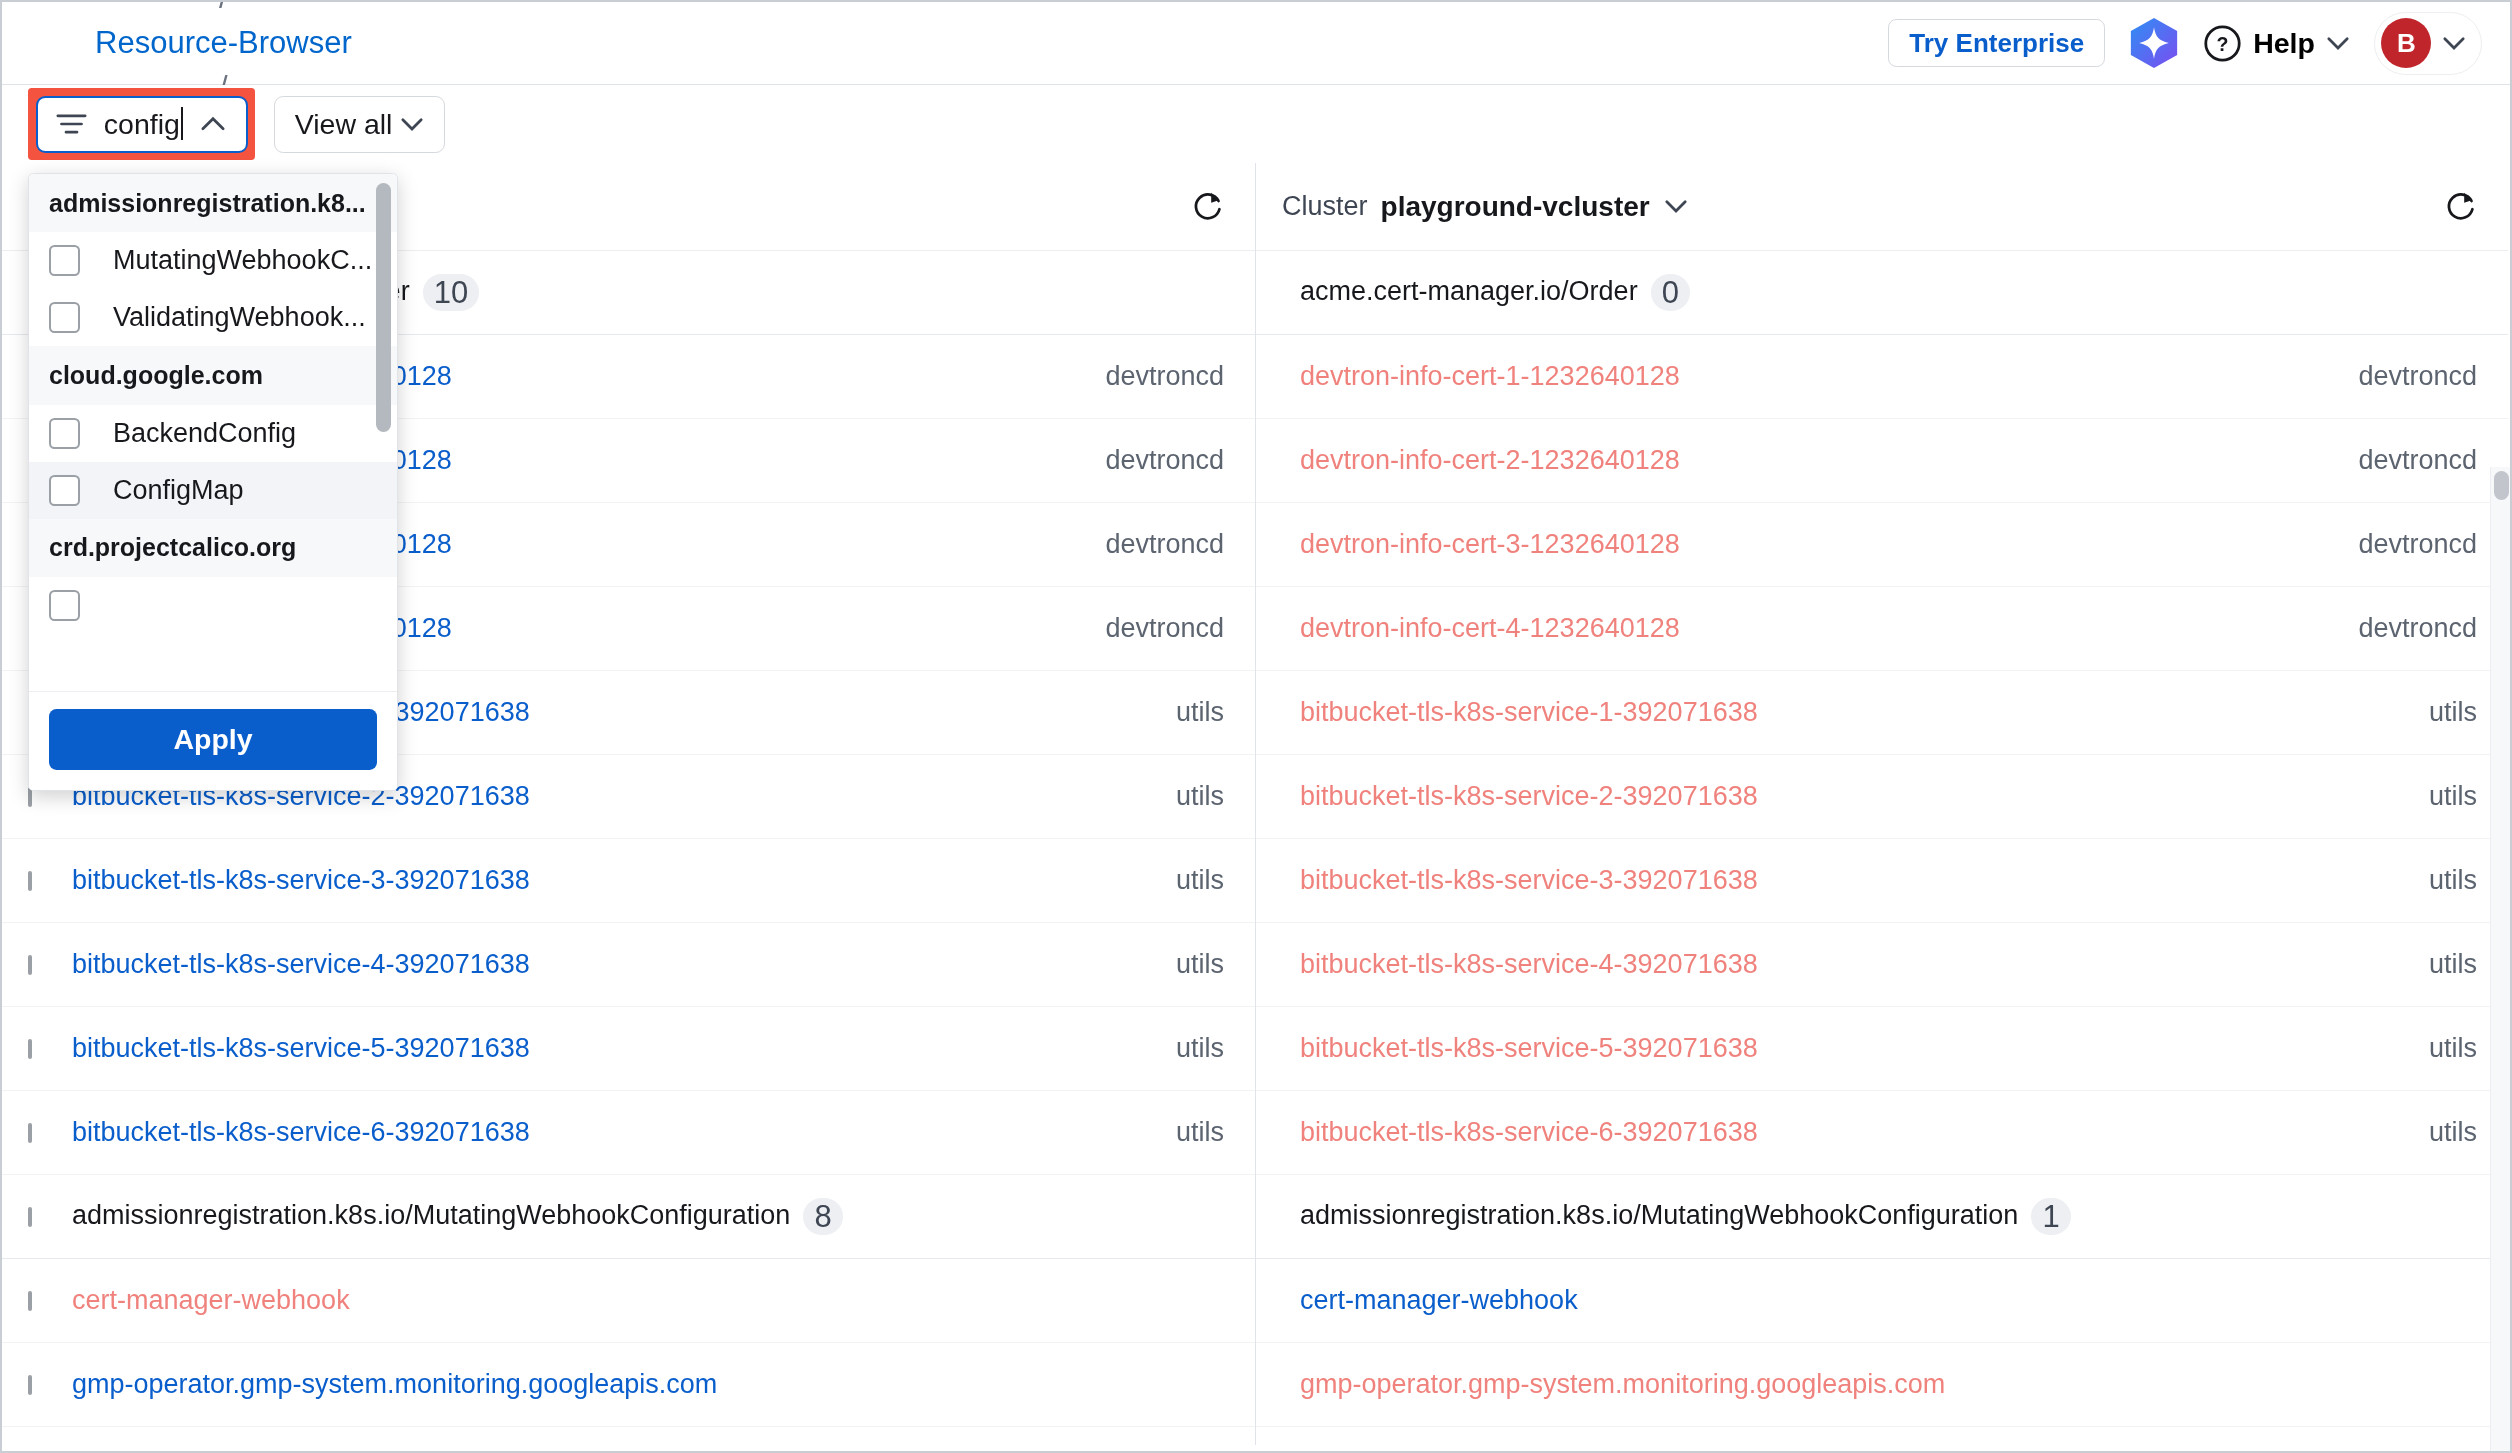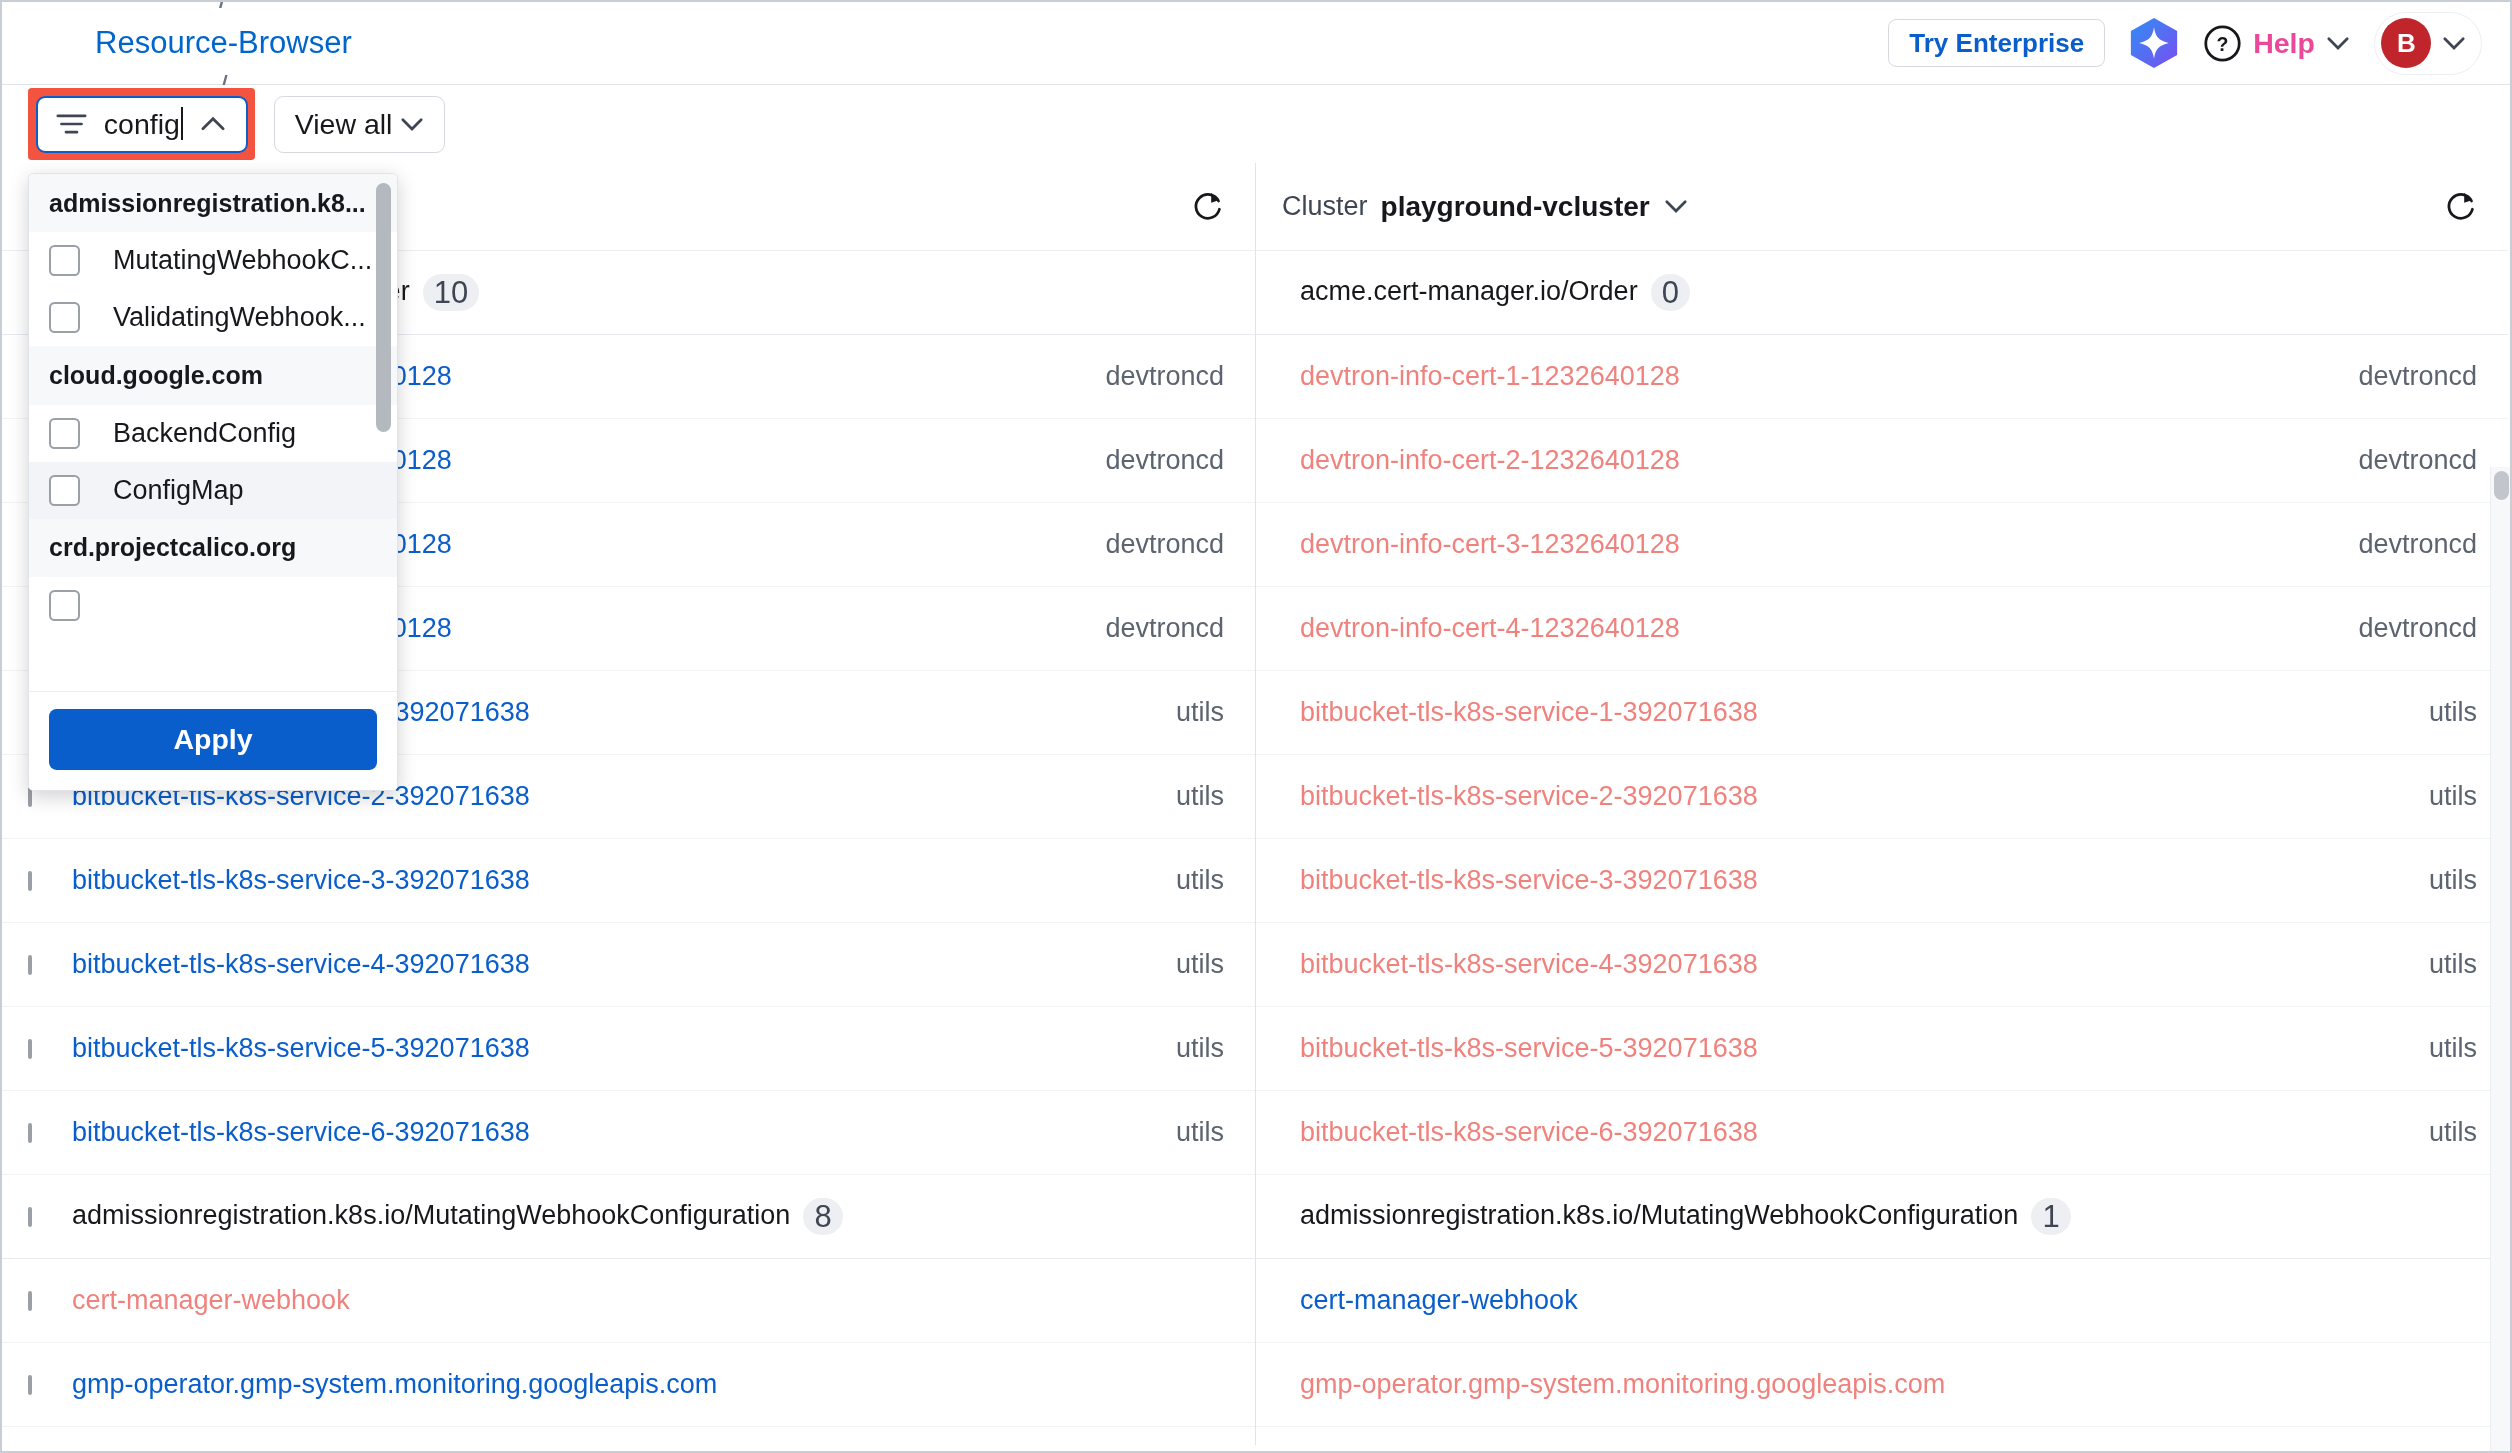--- a/index.html
+++ b/index.html
@@ -40,21 +40,21 @@
     font-size: 26px;
     font-weight: 700;
     color: #0a5ecc;
     background: #fff;
     cursor: pointer;
     line-height: 1;
   }
   .ai-icon { width: 50px; height: 52px; display: block; }
   .help-wrap { display: flex; align-items: center; gap: 11px; cursor: pointer; }
   .help-q { width: 39px; height: 39px; display: block; }
-  .help-txt { font-size: 28.5px; font-weight: 700; color: #ec4899; }
+  .help-txt { font-size: 28.5px; font-weight: 700; color: #000000; }
   .chev { width: 24px; height: 14.7px; display: block; }
   .avatar-wrap {
     display: flex; align-items: center; gap: 11px;
     border: 1.8px solid #eceef1; border-radius: 37px;
     padding: 5.5px 14.7px 5.5px 6.4px; cursor: pointer;
   }
   .avatar {
     width: 50px; height: 50px; border-radius: 50%;
     background: #c0252c; color: #fff;
     display: flex; align-items: center; justify-content: center;

